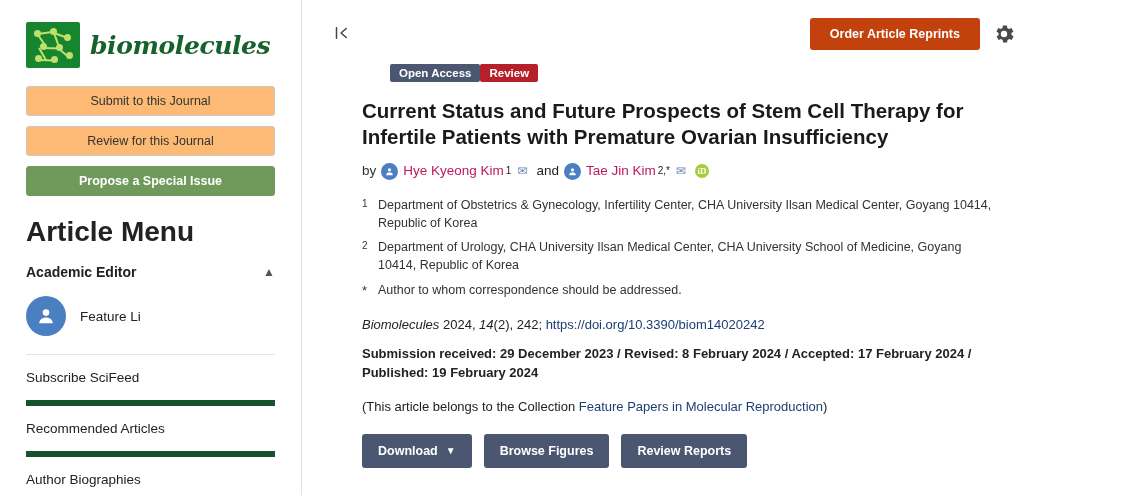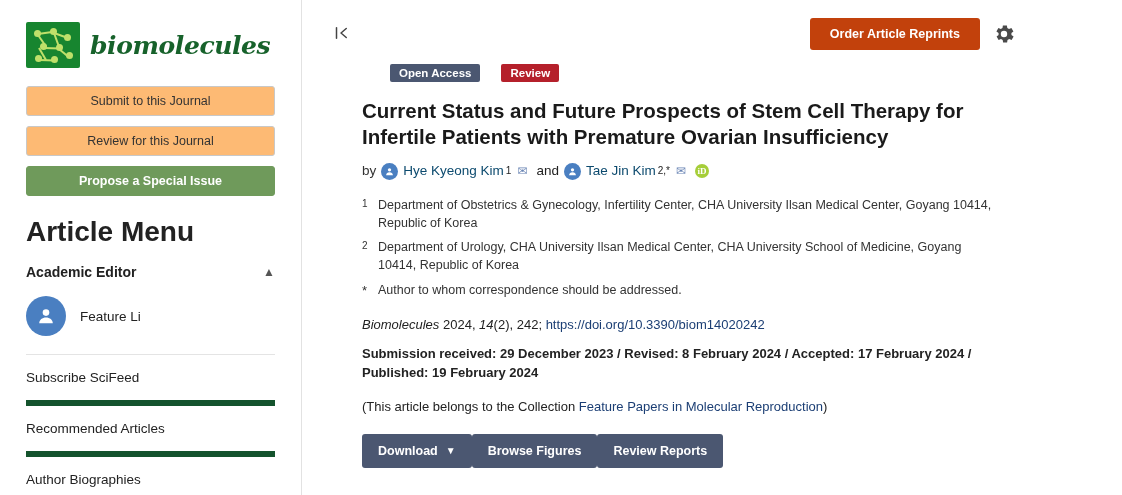--- a/index.html
+++ b/index.html
@@ -179,21 +179,21 @@
   .gear-btn {
     background: none;
     border: none;
     cursor: pointer;
     padding: 0;
     line-height: 0;
   }
   .badges {
     margin-top: 46px;
     display: flex;
-    gap: 21px;
+    gap: 0;
     padding-left: 28px;
   }
   .badge {
     font-size: 11.5px;
     font-weight: bold;
     color: #fff;
     padding: 3px 9px;
     border-radius: 2px;
   }
   .badge.oa { background: #4b5771; }
@@ -222,21 +222,21 @@
     height: 17px;
     border-radius: 50%;
     background: #4a7fc1;
     display: inline-flex;
     align-items: center;
     justify-content: center;
     margin: 0 5px 0 0;
     vertical-align: middle;
   }
   .au-name {
-    color: #0c4a6e;
+    color: #be185d;
     text-decoration: none;
     font-size: 13.5px;
     cursor: pointer;
   }
   .sup { font-size: 10px; vertical-align: super; color: #222; margin-left: 2px;}
   .mail-icon {
     display: inline-block;
     margin: 0 4px 0 6px;
     color: #6b86b5;
     font-size: 12px;
@@ -295,21 +295,21 @@
   }
   .collection {
     margin-top: 16px;
     font-size: 13px;
     color: #222;
   }
   .collection a { color: #1b3e74; text-decoration: none; cursor: pointer; }
   .actions {
     margin-top: 20px;
     display: flex;
-    gap: 0;
+    gap: 12px;
   }
   .act-btn {
     background: #4b5771;
     color: #ffffff;
     font-size: 12.5px;
     font-weight: bold;
     border: none;
     border-radius: 3px;
     padding: 10px 16px;
     cursor: pointer;

